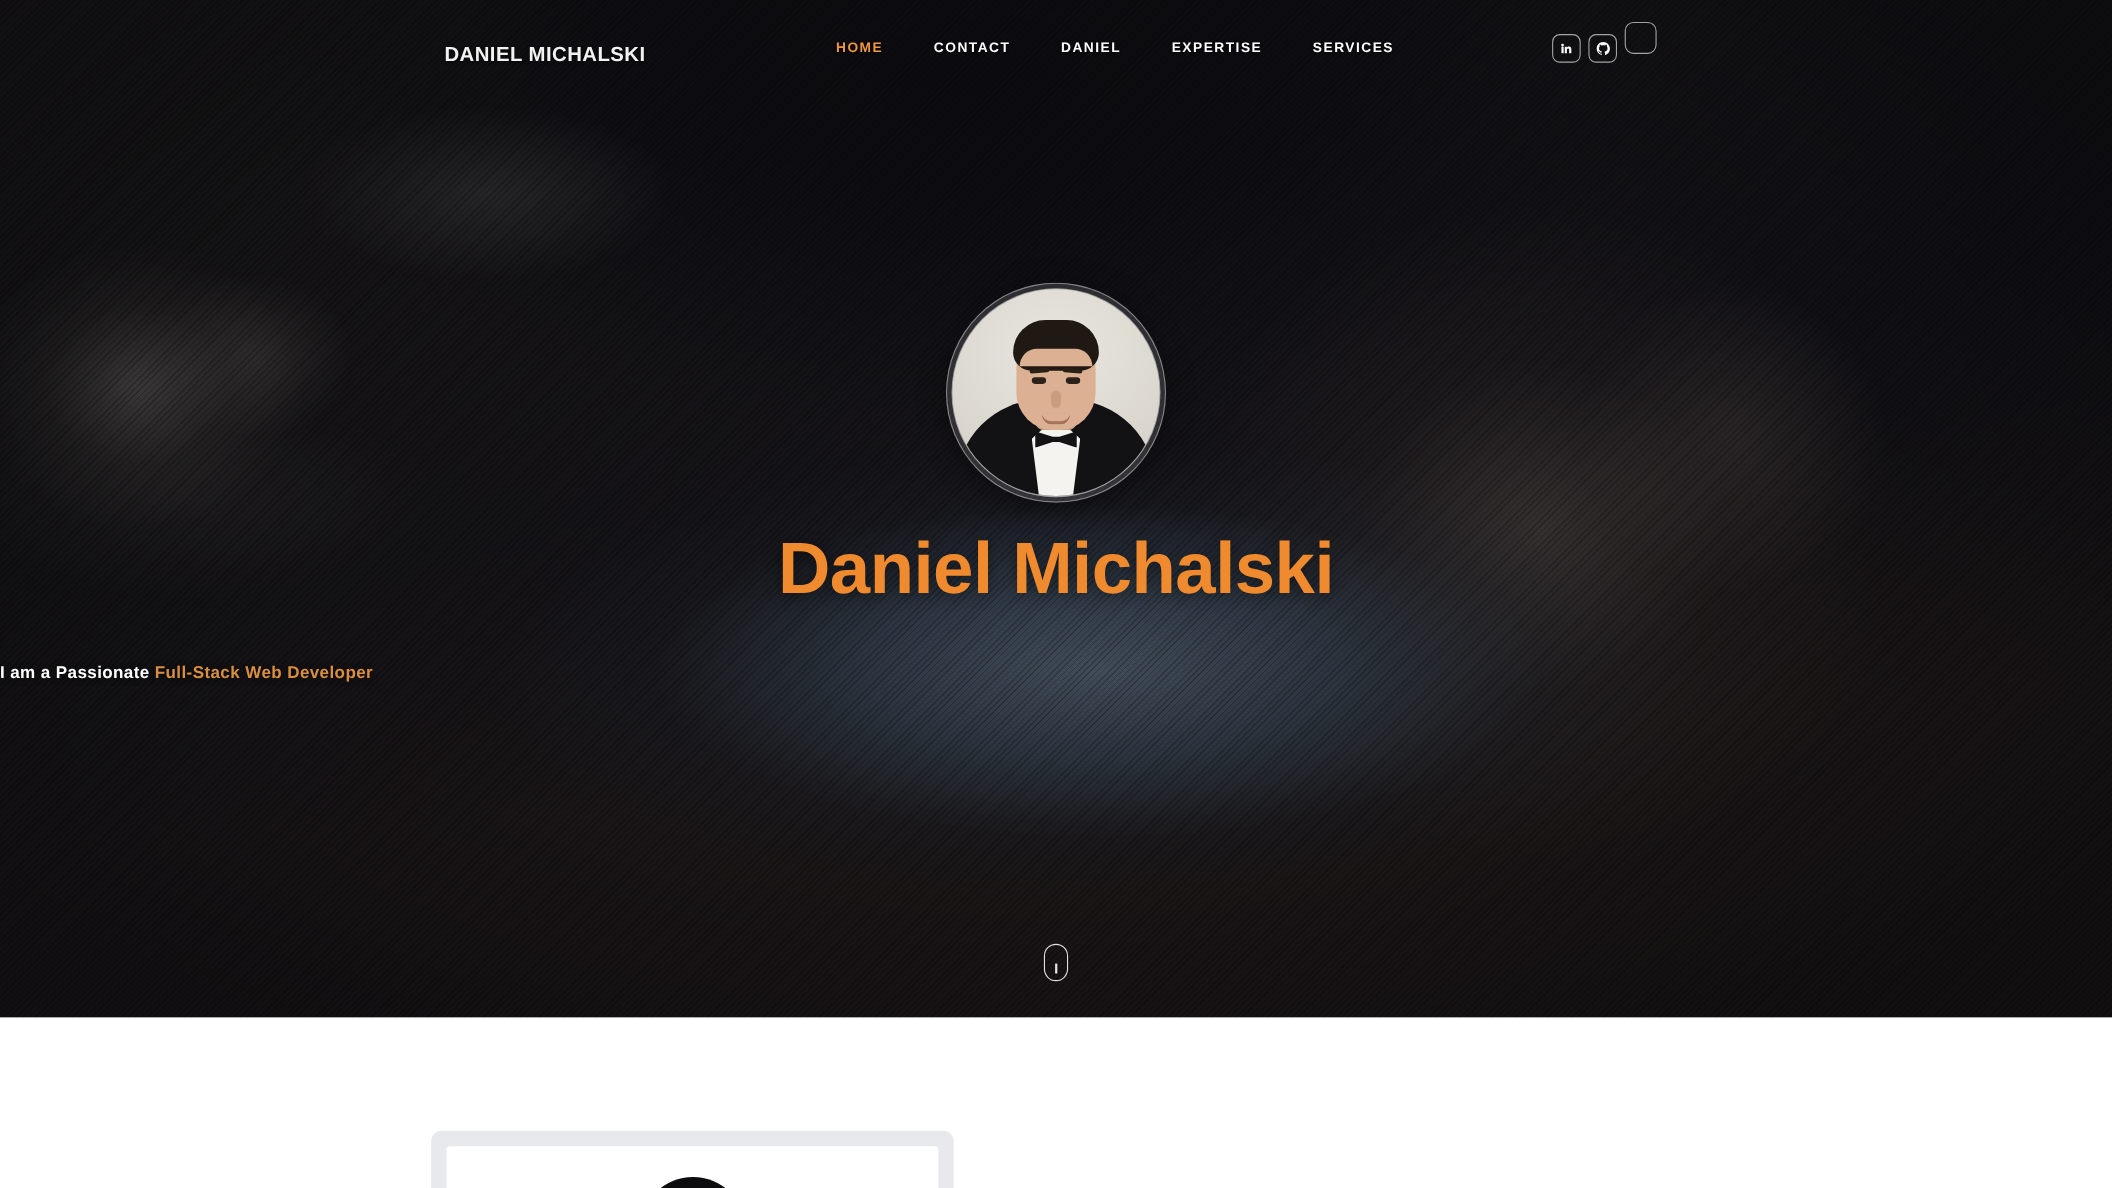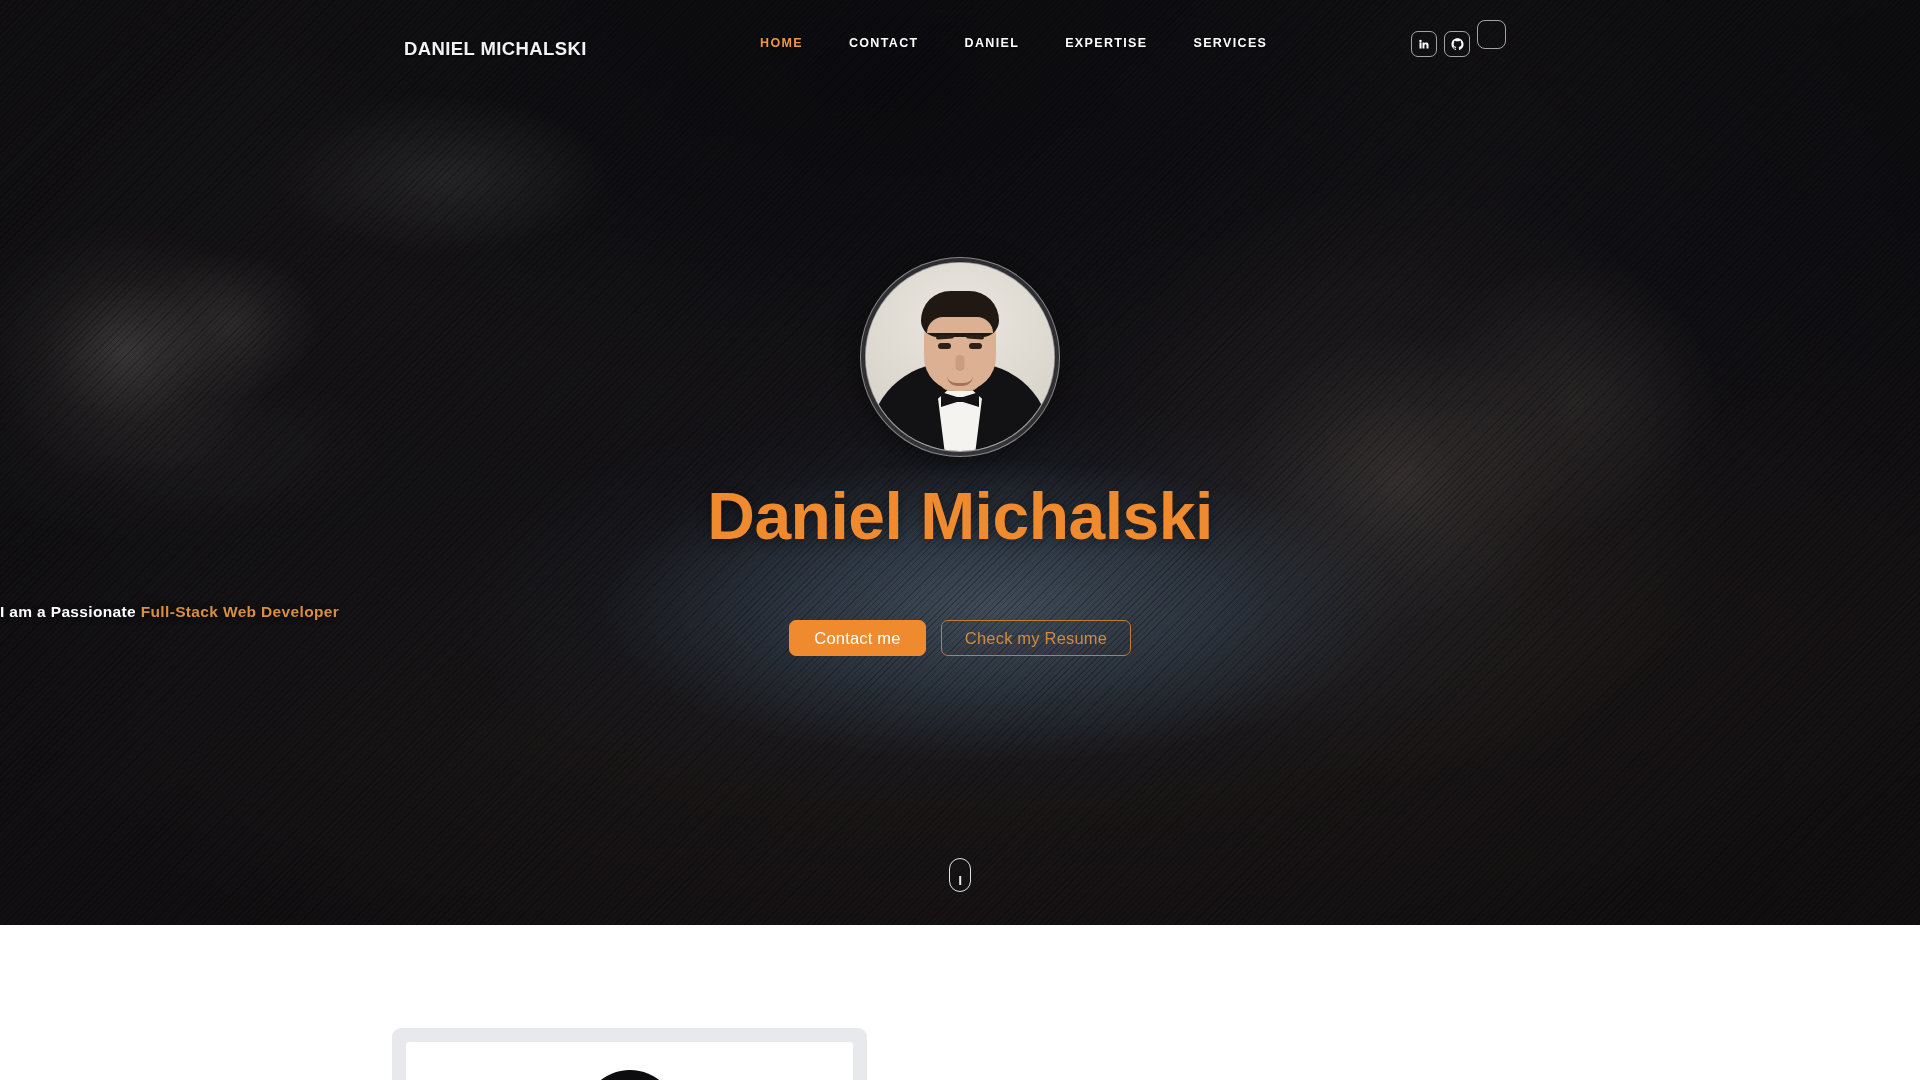--- a/index.html
+++ b/index.html
@@ -298,24 +298,20 @@
         <div class="p-mouth"></div>
       </div>
     </div>
 
     <h1 class="hero-title">Daniel Michalski</h1>
 
     <p class="hero-sub">
       <span>I am a Passionate </span><span class="accent">Full-Stack Web Developer</span>
     </p>
 
-    <div class="hero-btns">
-      <button class="btn btn-primary">Contact me</button>
-      <button class="btn btn-ghost">Check my Resume</button>
-    </div>
 
     <div class="scroll-mouse"></div>
   </div>
 </section>
 
 <section id="about">
   <div class="about-frame">
     <div class="about-frame-inner">
       <div class="about-head"></div>
     </div>

